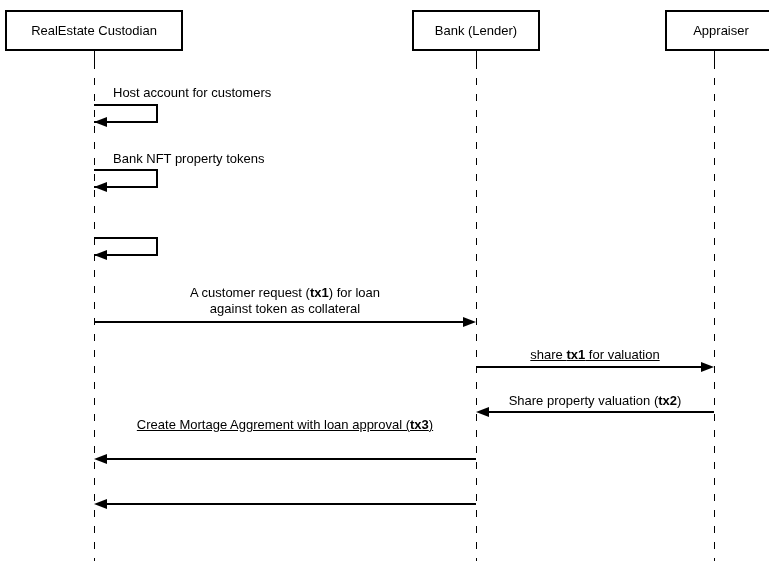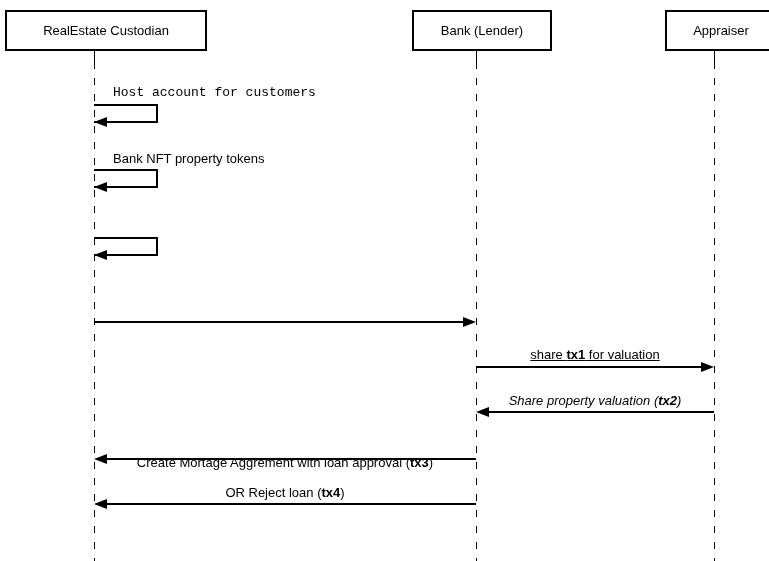--- a/index.html
+++ b/index.html
@@ -68,72 +68,73 @@
     line-height: 16px;
     white-space: nowrap;
   }
   .center { text-align: center; }
 </style>
 </head>
 <body>
 
 <div class="stage">
 
-  <div class="actor" style="left:5px; width:202px;align-items:center;">
+  <div class="actor" style="left:5px; width:178px;align-items:center;">
     <span>RealEstate Custodian</span>
   </div>
-  <div class="actor" style="left:412px; width:140px;">
+  <div class="actor" style="left:412px; width:128px;">
     <span>Bank (Lender)</span>
   </div>
   <div class="actor" style="left:665px; width:112px;">
     <span>Appraiser</span>
   </div>
 
   <div class="lifeline-stub" style="left:94px; top:51px; height:11px;"></div>
   <div class="lifeline" style="left:94px; top:62px; height:499px;"></div>
   <div class="lifeline-stub" style="left:476px; top:51px; height:11px;"></div>
   <div class="lifeline" style="left:476px; top:62px; height:499px;"></div>
   <div class="lifeline-stub" style="left:714px; top:51px; height:11px;"></div>
   <div class="lifeline" style="left:714px; top:62px; height:499px;"></div>
 
-  <div class="lbl" style="left:113px; top:85px;font-family:Liberation Mono, monospace;">
+  <div class="lbl" style="left:113px; top:85px;">
     <span>Host account for customers</span><b></b><span></span>
   </div>
   <div class="selfloop" style="top:104px;"></div>
   <div class="arrow-left" style="left:94px; top:117px;"></div>
 
   <div class="lbl" style="left:113px; top:151px;">
     <span>Bank NFT property tokens</span><b></b><span></span>
   </div>
   <div class="selfloop" style="top:169px;"></div>
   <div class="arrow-left" style="left:94px; top:182px;"></div>
 
   <div class="selfloop" style="top:237px;"></div>
   <div class="arrow-left" style="left:94px; top:250px;"></div>
 
+  <div class="lbl center" style="left:94px; top:285px; width:382px;">
+    <div><span>A customer request (</span><b>tx1</b><span>) for loan</span></div>
+    <div>against token as collateral</div>
+  </div>
   <div class="hline" style="left:94px; top:321px; width:371px;"></div>
   <div class="arrow-right" style="left:463px; top:317px;"></div>
 
   <div class="lbl center" style="left:476px; top:347px; width:238px;text-decoration:underline;">
     <span>share </span><b>tx1</b><span> for valuation</span>
   </div>
   <div class="hline" style="left:476px; top:366px; width:227px;"></div>
   <div class="arrow-right" style="left:701px; top:362px;"></div>
 
-  <div class="lbl center" style="left:476px; top:393px; width:238px;font-style:italic;">
+  <div class="lbl center" style="left:476px; top:393px; width:238px;">
     <span>Share property valuation (</span><b>tx2</b><span>)</span>
   </div>
   <div class="hline" style="left:487px; top:411px; width:227px;"></div>
   <div class="arrow-left" style="left:476px; top:407px;"></div>
 
-  <div class="lbl center" style="left:94px; top:455px; width:382px;">
+  <div class="lbl center" style="left:94px; top:417px; width:382px;text-decoration:underline;">
     <span>Create Mortage Aggrement with loan approval (</span><b>tx3</b><span>)</span>
   </div>
   <div class="hline" style="left:105px; top:458px; width:371px;"></div>
   <div class="arrow-left" style="left:94px; top:454px;"></div>
 
-  <div class="lbl center" style="left:94px; top:485px; width:382px;">
-    <span>OR Reject loan (</span><b>tx4</b><span>)</span>
-  </div>
   <div class="hline" style="left:105px; top:503px; width:371px;"></div>
   <div class="arrow-left" style="left:94px; top:499px;"></div>
 
 </div>
 
 </body></html>

